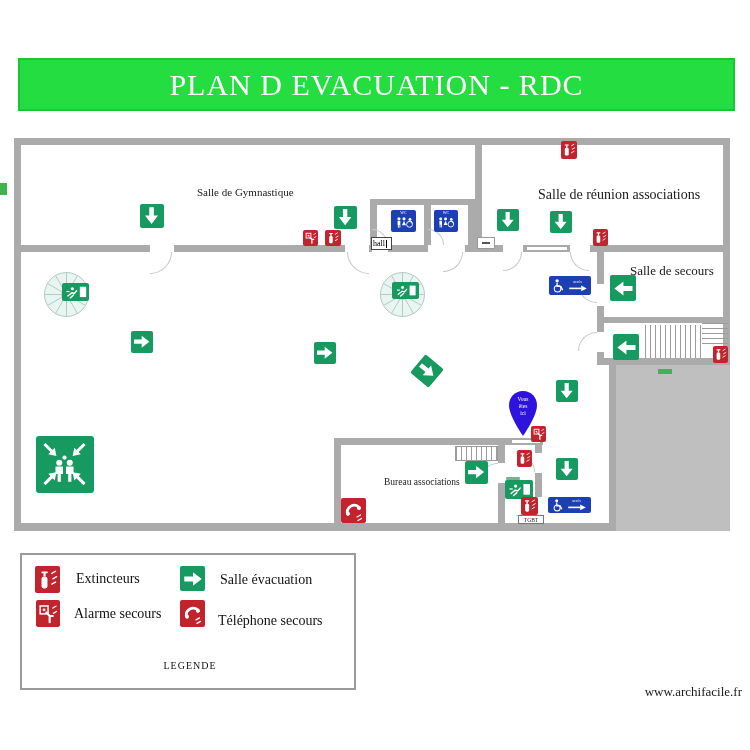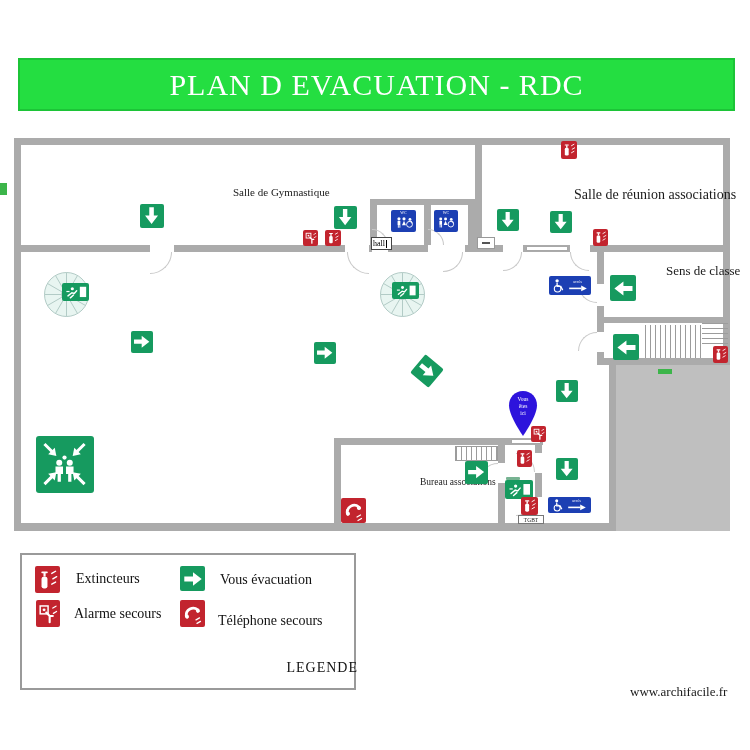--- a/index.html
+++ b/index.html
@@ -16,47 +16,47 @@
   .arc-tr{border-width:1px 1px 0 0;border-radius:0 100% 0 0;}
   .ico{position:absolute;display:flex;align-items:center;justify-content:center;
        border-radius:2px;box-sizing:border-box;}
   .green{background:#169a5f;}
   .red{background:#c2242e;}
   .blue{background:#1c3fb3;}
   .fullsvg{width:88%;height:88%;display:block;}
   .r90{transform:rotate(90deg);}
   .r180{transform:rotate(180deg);}
   .r40{transform:rotate(40deg);}
-  .room-label{position:absolute;color:#1a1a1a;white-space:nowrap;margin-left:36px;}
+  .room-label{position:absolute;color:#1a1a1a;white-space:nowrap;}
   .banner{position:absolute;left:18px;top:58px;width:717px;height:53px;
           background:#24de41;border:2px solid #1cc437;box-sizing:border-box;
           display:flex;align-items:center;justify-content:center;}
   .banner-text{color:#ffffff;font-size:30px;letter-spacing:1px;}
   .stairs-v{position:absolute;background:repeating-linear-gradient(90deg,#9c9c9c 0 1px,transparent 1px 5px);}
   .stairs-h{position:absolute;background:repeating-linear-gradient(180deg,#9c9c9c 0 1px,transparent 1px 5px);}
   .legend-box{position:absolute;left:20px;top:553px;width:336px;height:137px;
               background:#fff;border:2px solid #9a9a9a;box-sizing:border-box;}
   .legend-label{position:absolute;font-size:14px;color:#111;white-space:nowrap;}
-  .legend-title{position:absolute;left:0;top:660px;width:336px;text-align:right;
-                font-size:14px;letter-spacing:1px;color:#111;}
+  .legend-title{position:absolute;left:0;top:660px;width:336px;text-align:center;
+                font-size:10px;letter-spacing:1px;color:#111;}
   .tinytext{position:absolute;left:0;width:100%;text-align:center;color:#fff;line-height:1;}
   .hall-box{position:absolute;left:371px;top:237px;width:21px;height:13px;background:#fff;
             border:1px solid #444;box-sizing:border-box;font-size:8px;color:#000;
             display:flex;align-items:center;padding-left:1px;}
   .hall-box span::after{content:"";display:inline-block;width:1px;height:8px;background:#000;margin-left:1px;vertical-align:middle;}
   .small-box{position:absolute;left:477px;top:237px;width:18px;height:12px;background:#fff;
              border:1px solid #999;box-sizing:border-box;display:flex;align-items:center;justify-content:center;}
   .small-box i{display:block;width:8px;height:2px;background:#555;}
   .tgbt{position:absolute;left:518px;top:515px;width:26px;height:9px;background:#fff;
         border:1px solid #777;box-sizing:border-box;font-size:5.5px;color:#222;
         display:flex;align-items:center;justify-content:center;}
   .hcp{display:flex;align-items:center;gap:2px;padding:1px 2px;}
   .hcp-col{display:flex;flex-direction:column;align-items:center;line-height:1;}
   .access-txt{font-size:4px;color:#fff;}
-  .footer{position:absolute;left:630px;top:684px;width:112px;
+  .footer{position:absolute;left:630px;top:684px;width:112px;text-align:right;
           font-size:13px;color:#1a1a1a;}
   .exterior{position:absolute;background:#bfbfbf;}
   .greenmark{position:absolute;background:#3cb54a;}
   .smudge{position:absolute;background:#2e8b57;opacity:.65;border-radius:1px;}
 </style>
 </head>
 <body>
 
 <div class="page">
 
@@ -112,21 +112,21 @@
   <div class="arc arc-tl" style="left:578px;top:332px;width:19px;height:19px"></div>
   <div class="arc arc-tr" style="left:516px;top:453px;width:19px;height:19px"></div>
   <div class="arc arc-br" style="left:516px;top:497px;width:19px;height:19px"></div>
   <div class="arc arc-tl" style="left:479px;top:463px;width:19px;height:19px"></div>
 
   <div class="greenmark" style="left:0px;top:183px;width:7px;height:12px"></div>
   <div class="greenmark" style="left:658px;top:369px;width:14px;height:5px"></div>
 
   <div class="room-label" style="left:197px;top:186px;font-size:11px">Salle de Gymnastique</div>
   <div class="room-label" style="left:538px;top:187px;font-size:14px">Salle de réunion associations</div>
-  <div class="room-label" style="left:630px;top:263px;font-size:13px">Sens de classe</div>
+  <div class="room-label" style="left:630px;top:263px;font-size:13px">Salle de secours</div>
   <div class="room-label" style="left:384px;top:477px;font-size:9.5px">Bureau associations</div>
 
   <div class="hall-box">
       <span>hall</span>
     </div>
   <div class="small-box">
       <i></i>
     </div>
 
   <div class="stairs-v" style="left:645px;top:325px;width:57px;height:33px"></div>
@@ -412,21 +412,21 @@
           <rect x="3.8" y="3.2" width="6" height="1.6" rx="0.8" fill="#fff"></rect>
           <path d="M13.5 5 l3.5-2 M14.5 10 l3.5-2 M13.5 15 l3.5-2" stroke="#fff" stroke-width="1.3" stroke-linecap="round"></path>
         </svg>
       </div>
     <div class="legend-label" style="left:54px;top:16px">Extincteurs</div>
     <div class="ico green" style="left:158px;top:11px;width:25px;height:25px">
         <svg class="fullsvg" viewBox="0 0 24 24">
           <polygon points="2.5,9.4 12,9.4 12,4.6 21.5,12 12,19.4 12,14.6 2.5,14.6" fill="#fff"></polygon>
         </svg>
       </div>
-    <div class="legend-label" style="left:198px;top:17px">Vous évacuation</div>
+    <div class="legend-label" style="left:198px;top:17px">Salle évacuation</div>
     <div class="ico red" style="left:14px;top:45px;width:24px;height:27px">
         <svg class="fullsvg" viewBox="0 0 20 22">
           <rect x="3" y="3.5" width="7.5" height="7.5" fill="none" stroke="#fff" stroke-width="1.4"></rect>
           <circle cx="6.7" cy="7.2" r="1.4" fill="#fff"></circle>
           <path d="M12 19 L12 13 L8.8 9.8 M12 13 l3 0" stroke="#fff" stroke-width="2" fill="none" stroke-linecap="round"></path>
           <path d="M15 5.5 l3-1.8 M15.5 10.5 l3-1.8" stroke="#fff" stroke-width="1.2" stroke-linecap="round"></path>
         </svg>
       </div>
     <div class="legend-label" style="left:52px;top:51px">Alarme secours</div>
     <div class="ico red" style="left:158px;top:45px;width:25px;height:27px">

